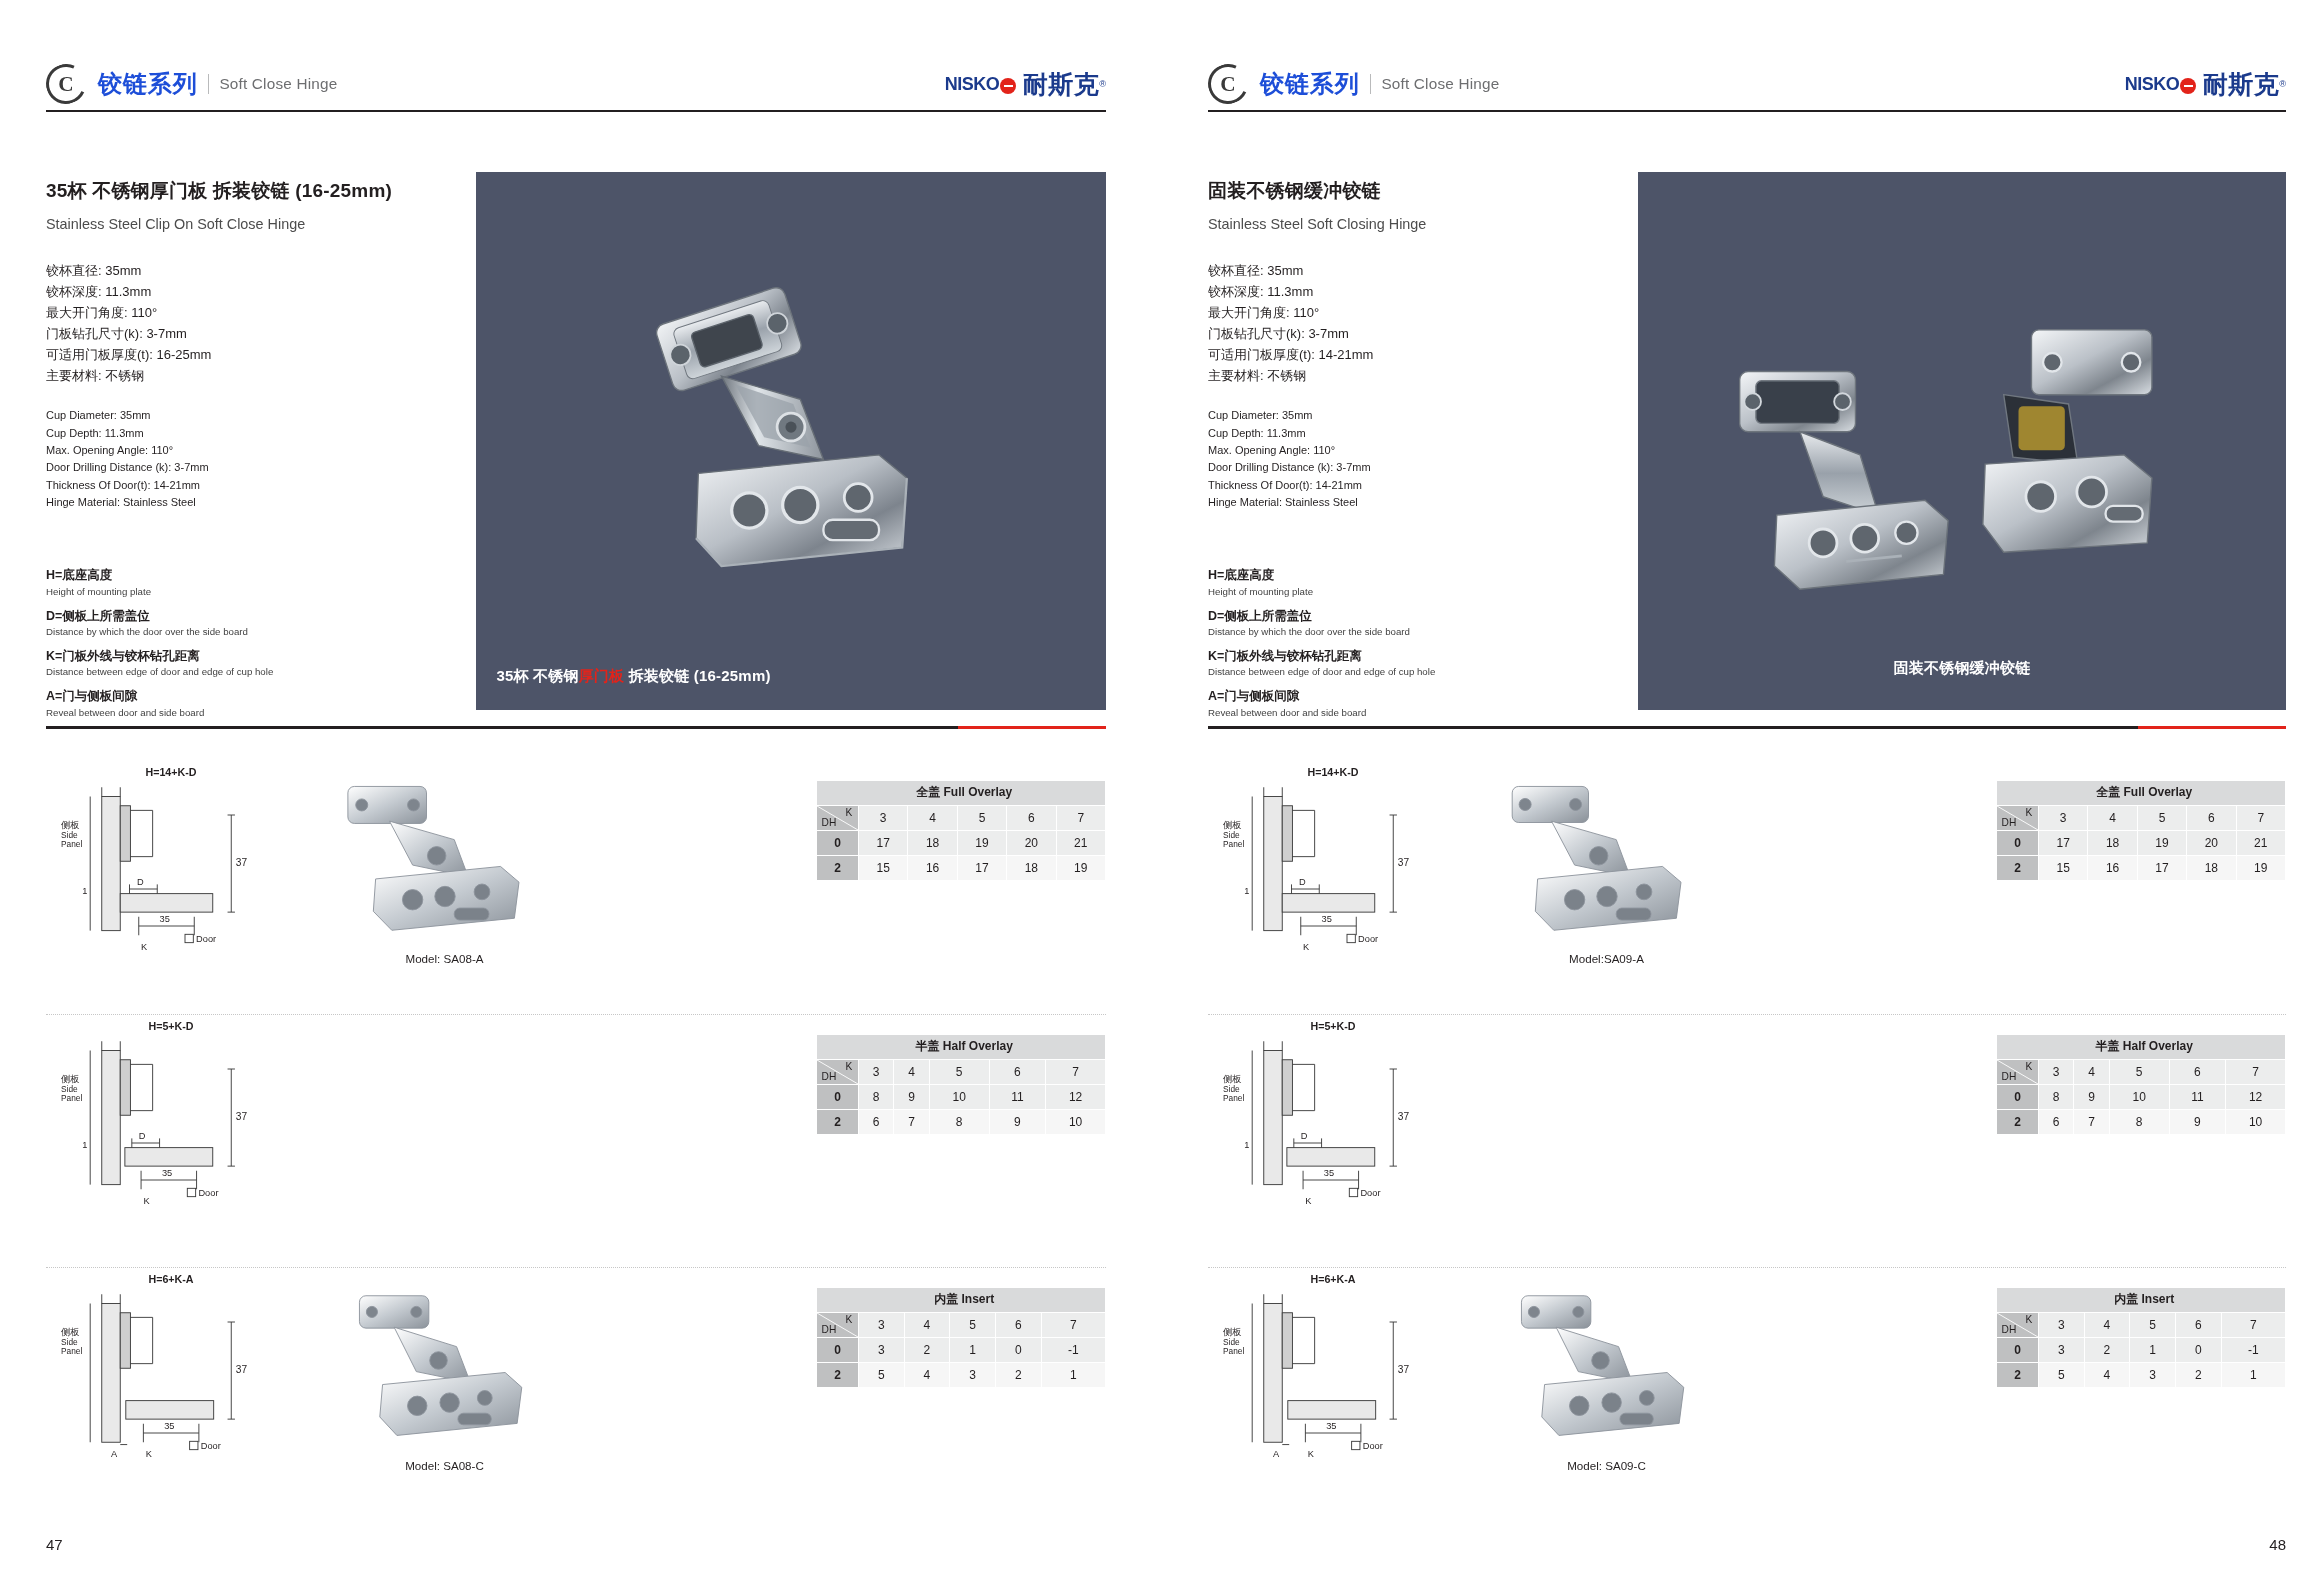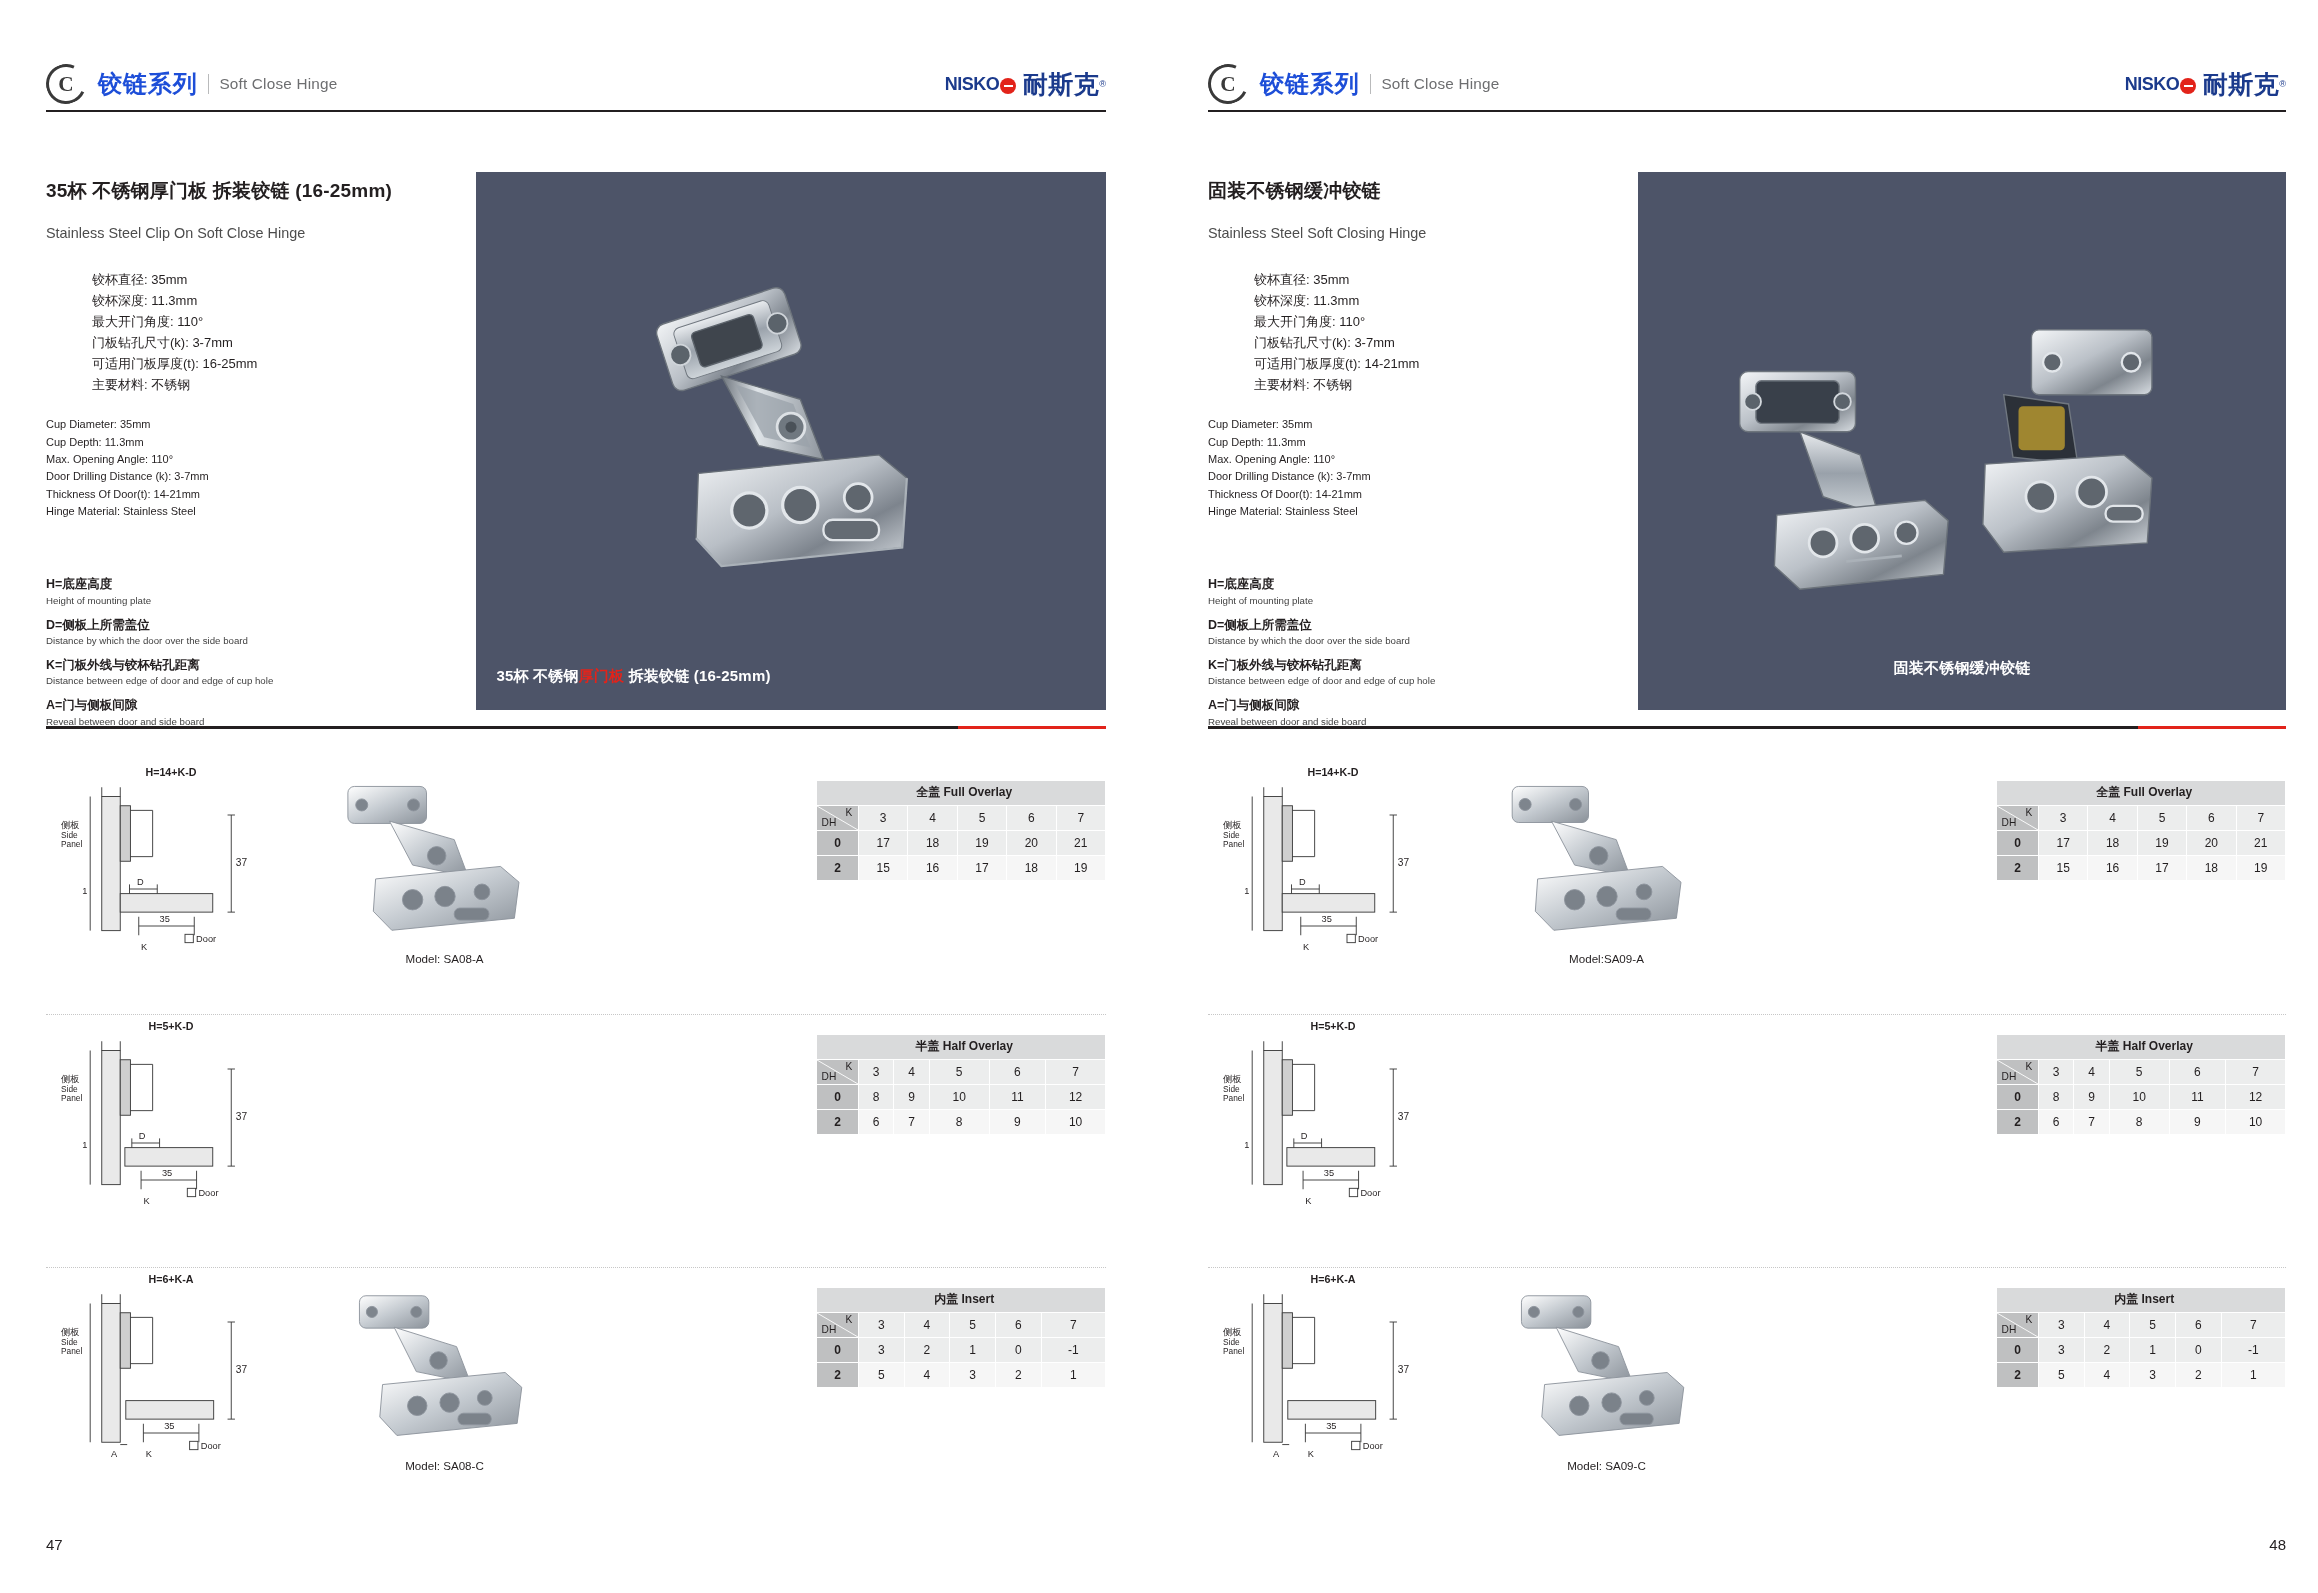--- a/index.html
+++ b/index.html
@@ -43,22 +43,22 @@
   .page.left .hdr-rule { left: 46px; right: 60px; width: auto; }
   .page.right .hdr-rule { left: 42px; right: 46px; width: auto; }
 
   
   .top { position: absolute; top: 172px; }
   .page.left .top { left: 46px; right: 60px; }
   .page.right .top { left: 42px; right: 46px; }
   .top { display: flex; }
   .specs { width: 408px; padding-top: 5.6px; }
   .ttl-cn { font-size: 19px; font-weight: bold; color: #231f20; letter-spacing: 0.2px; }
-  .ttl-en { font-size: 14.4px; color: #4c4c4c; margin-top: 21px; }
-  .spec-cn { margin-top: 28px; font-size: 13px; line-height: 1.62; color: #231f20; margin-left: 46px; }
+  .ttl-en { font-size: 14.4px; color: #4c4c4c; margin-top: 12px; }
+  .spec-cn { margin-top: 28px; font-size: 13px; line-height: 1.62; color: #231f20; }
   .spec-en { margin-top: 21.3px; font-size: 11px; line-height: 1.58; color: #231f20; }
   .legend { margin-top: 56px; }
   .legend .lg-cn { font-size: 12.5px; font-weight: bold; color: #231f20; margin-top: 10.2px; }
   .legend .lg-cn:first-child { margin-top: 0; }
   .legend .lg-en { font-size: 9.7px; color: #3f3f3f; margin-top: 1.9px; }
 
   .photo { margin-left: 22px; flex: 1; position: relative; background: #4d5468; overflow: hidden; }
   .photo.tall { height: 538px; }
   .photo-caption {
     position: absolute; left: 20.4px; bottom: 24px;

